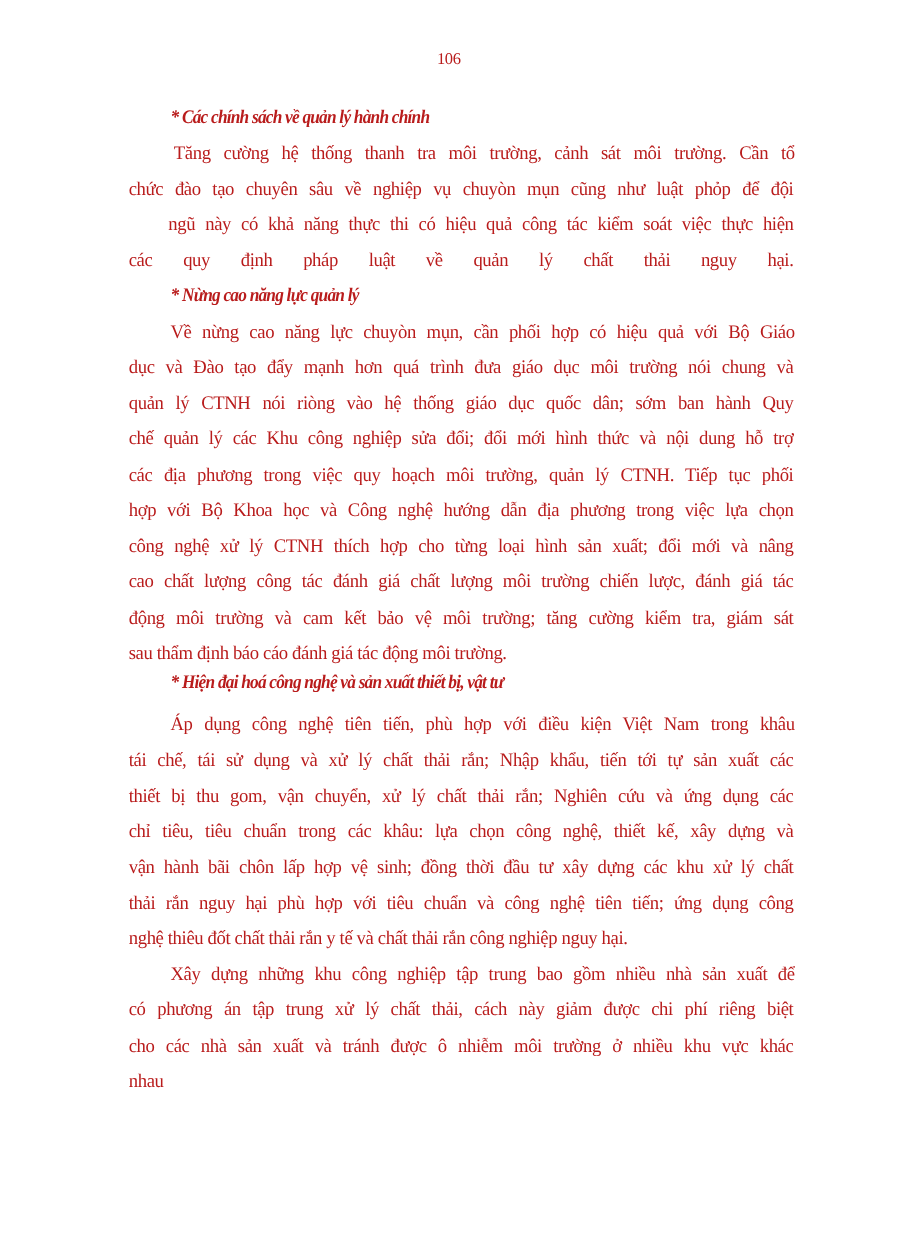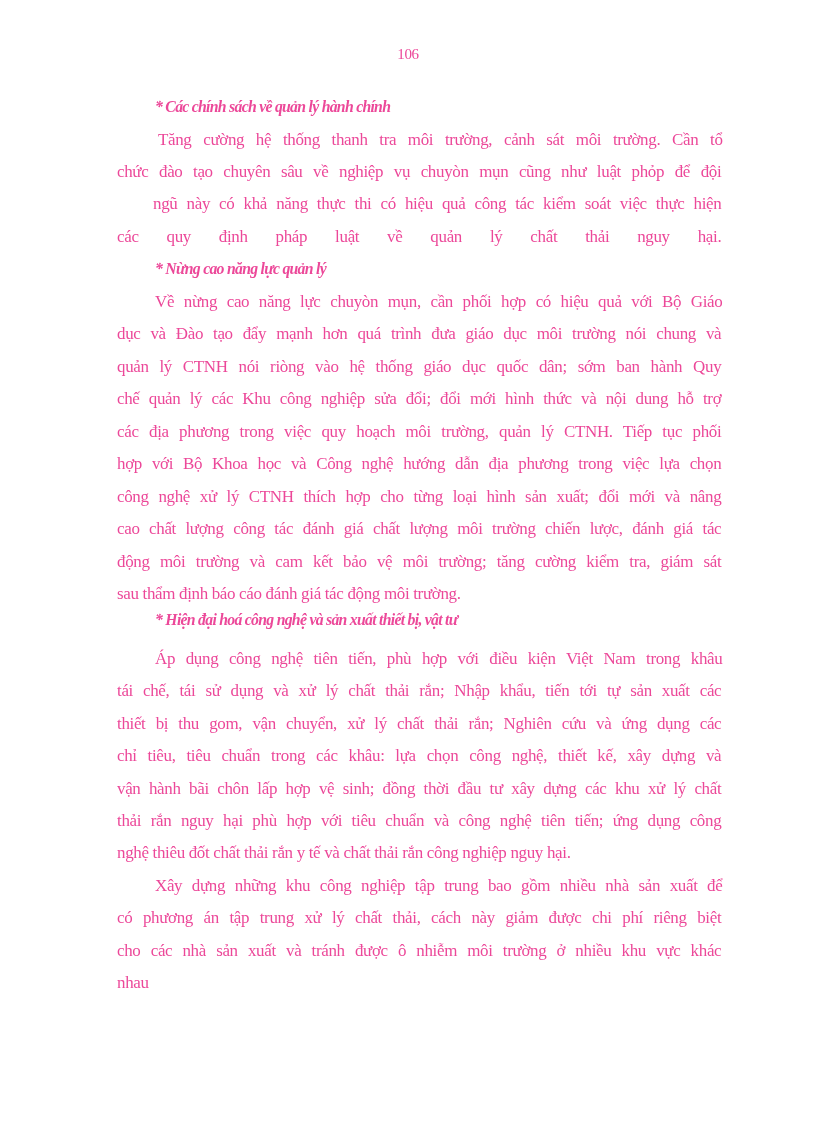--- a/index.html
+++ b/index.html
@@ -1,19 +1,19 @@
 <!DOCTYPE html>
 <html><head>
 <meta charset="utf-8">
 <style>
   html, body { margin: 0; padding: 0; background: #ffffff; }
   body { width: 816px; height: 1123px; position: relative; overflow: hidden; }
   .page {
     position: absolute; left: 0; top: 0; width: 816px; height: 1123px;
-    background: #ffffff; color: #ec4899;
+    background: #ffffff; color: #b91c1c;
     font-family: "Liberation Serif", "DejaVu Serif", serif;
   }
   .page-number {
     position: absolute; top: 46px; left: 0; width: 816px; text-align: center;
     font-size: 15px; letter-spacing: -0.3px;
   }
   .line {
     position: absolute; left: 117px; width: 623px; height: 24px;
     font-size: 17.5px; line-height: 24px; white-space: nowrap;
     text-align: justify; text-align-last: justify; letter-spacing: -0.35px;

